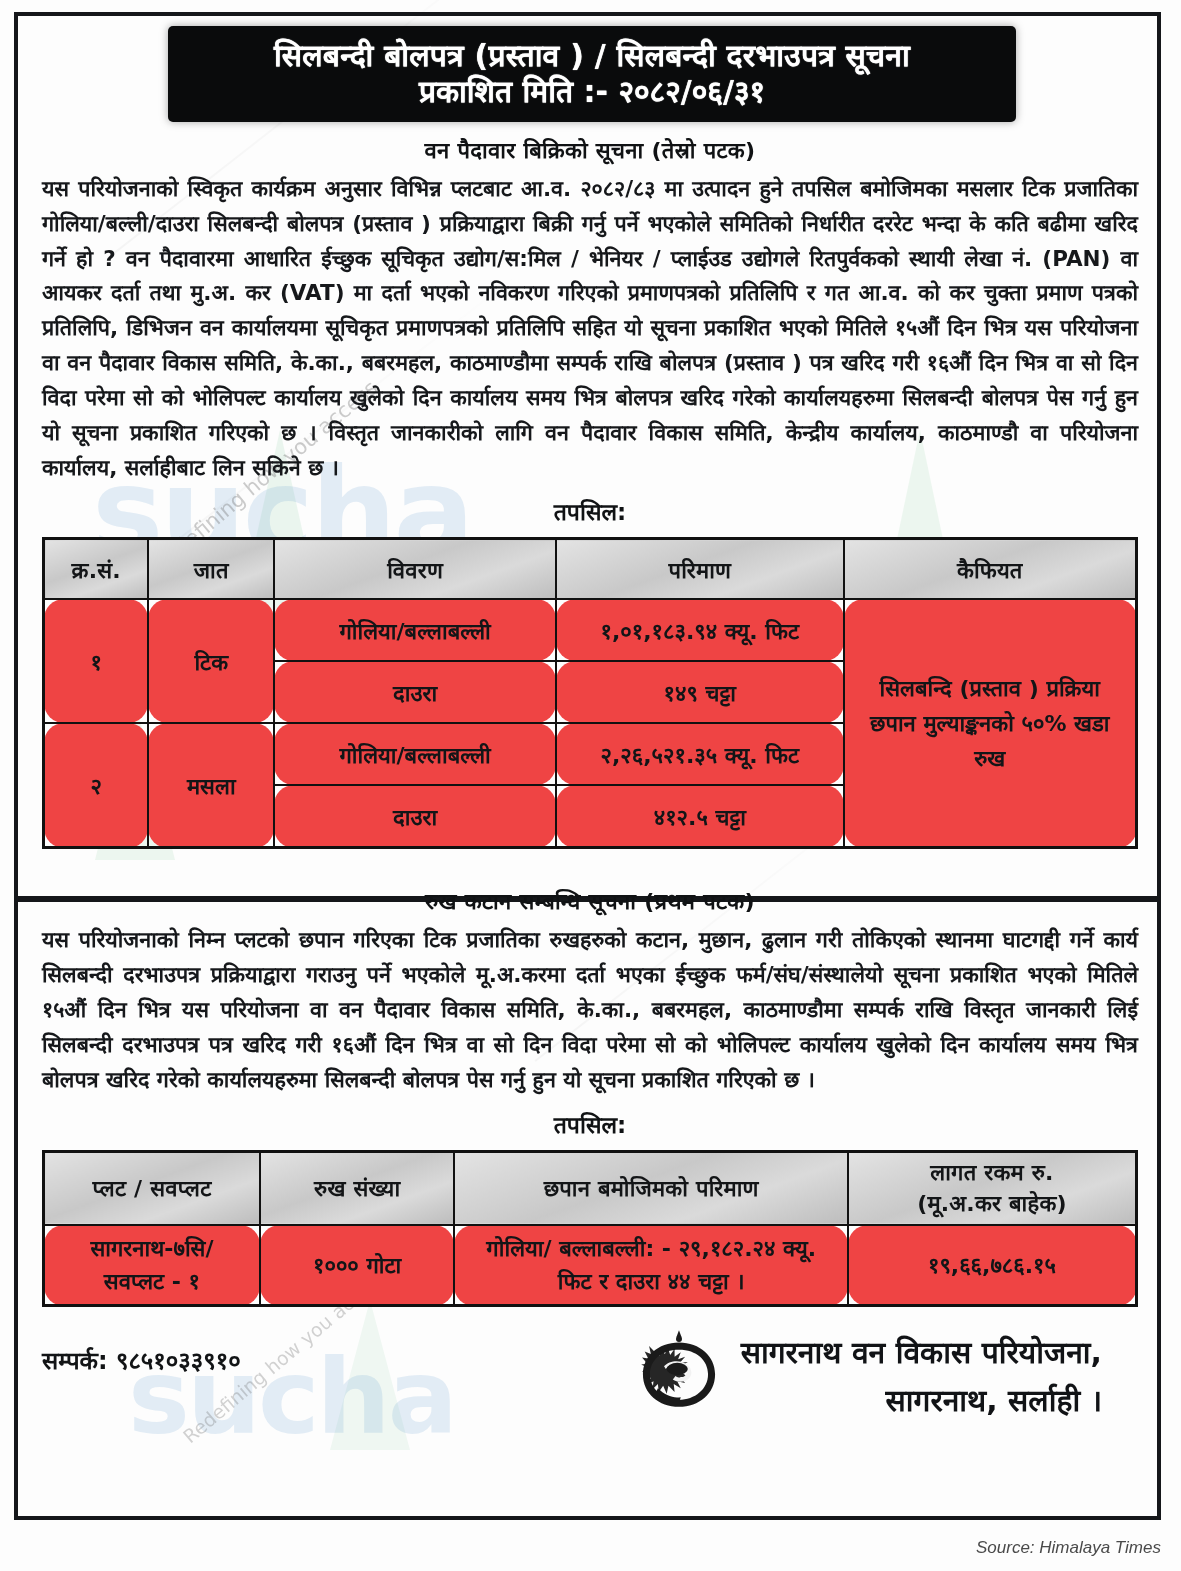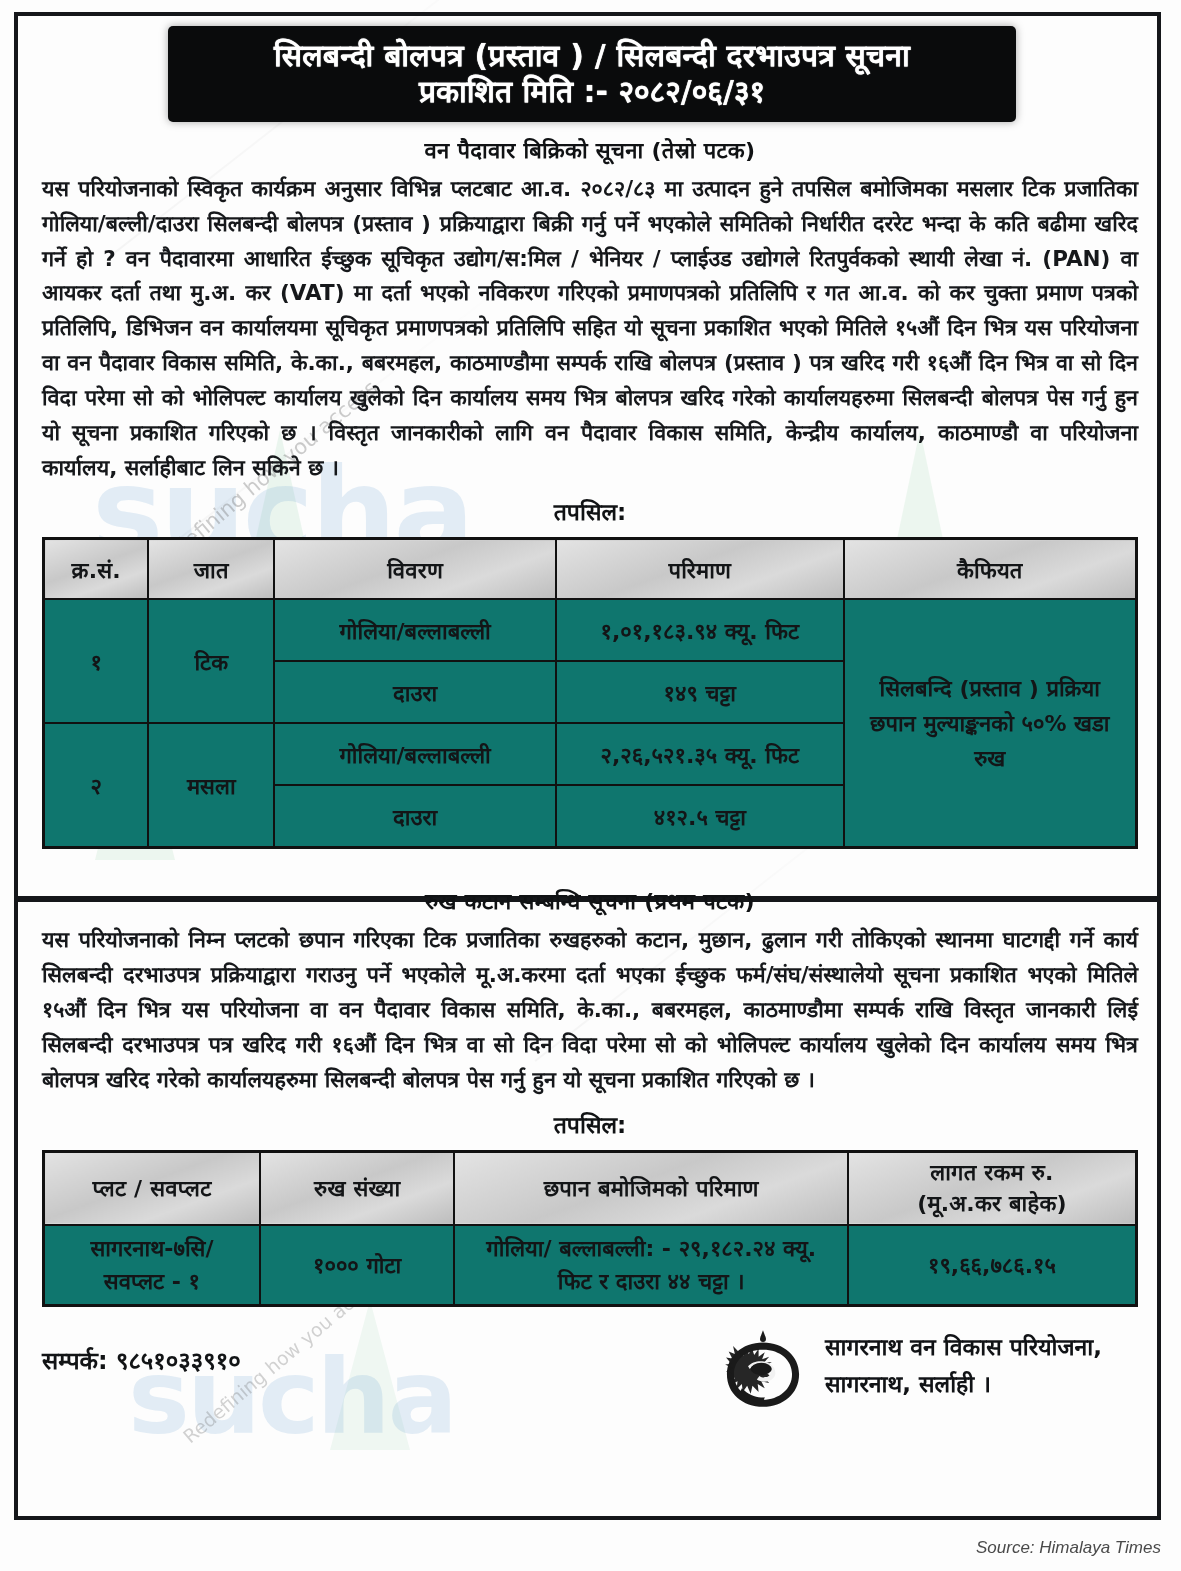--- a/index.html
+++ b/index.html
@@ -153,21 +153,22 @@
   }
   table.notice-table thead th {
     background: linear-gradient(160deg,#e3e3e3,#c8c8c8 45%,#dadada 70%,#bdbdbd);
     font-size: 22px;
     height: 56px;
     letter-spacing: 0.2px;
   }
   table.notice-table tbody td {
     font-size: 22px;
     height: 58px;
-    background: #0f766e;
+    background: #ef4444;
+    border-radius: 20px;
   }
   .remark-cell {
     font-size: 21px;
     line-height: 1.6;
     padding: 6px 23px;
   }
 
   
   .t1 col.c1 { width: 9.6%; }
   .t1 col.c2 { width: 11.5%; }
@@ -200,25 +201,25 @@
     display: flex;
     align-items: flex-start;
     gap: 16px;
   }
   .org-logo {
     width: 92px; height: 88px;
     flex: 0 0 auto;
     margin-top: -4px;
   }
   .org-text {
-    font-size: 23px;
+    font-size: 30px;
     font-weight: bold;
     color: #111316;
     line-height: 1.6;
-    text-align: left;
+    text-align: right;
     padding-right: 36px;
   }
 
   .source-line {
     position: absolute;
     right: 20px;
     top: 1538px;
     font-size: 17px;
     font-style: italic;
     color: #4a4a4a;

